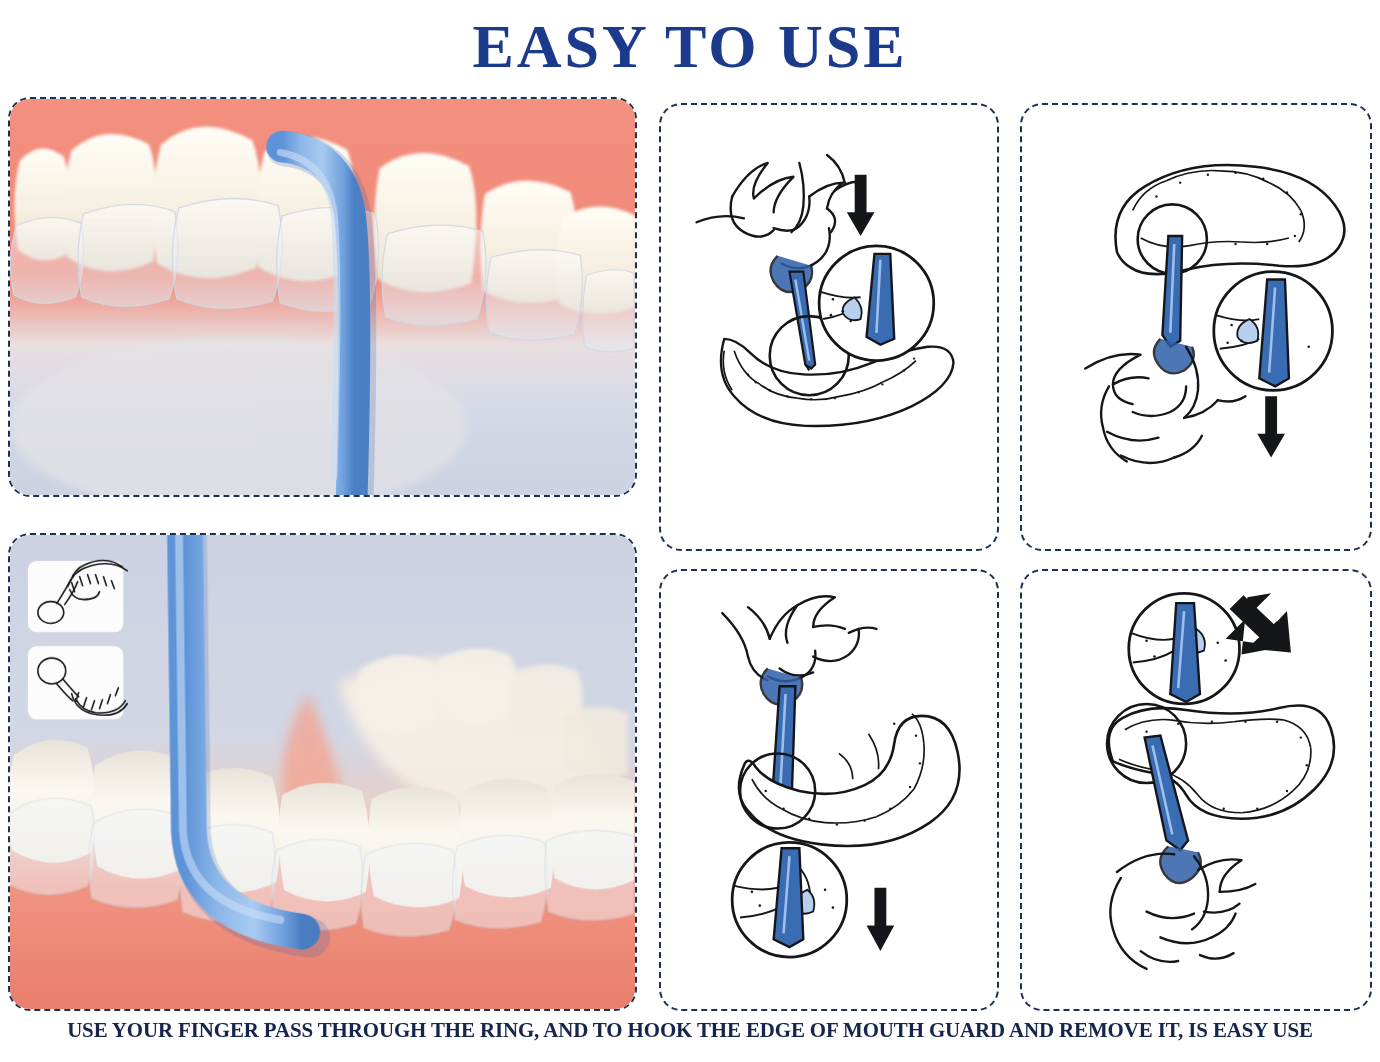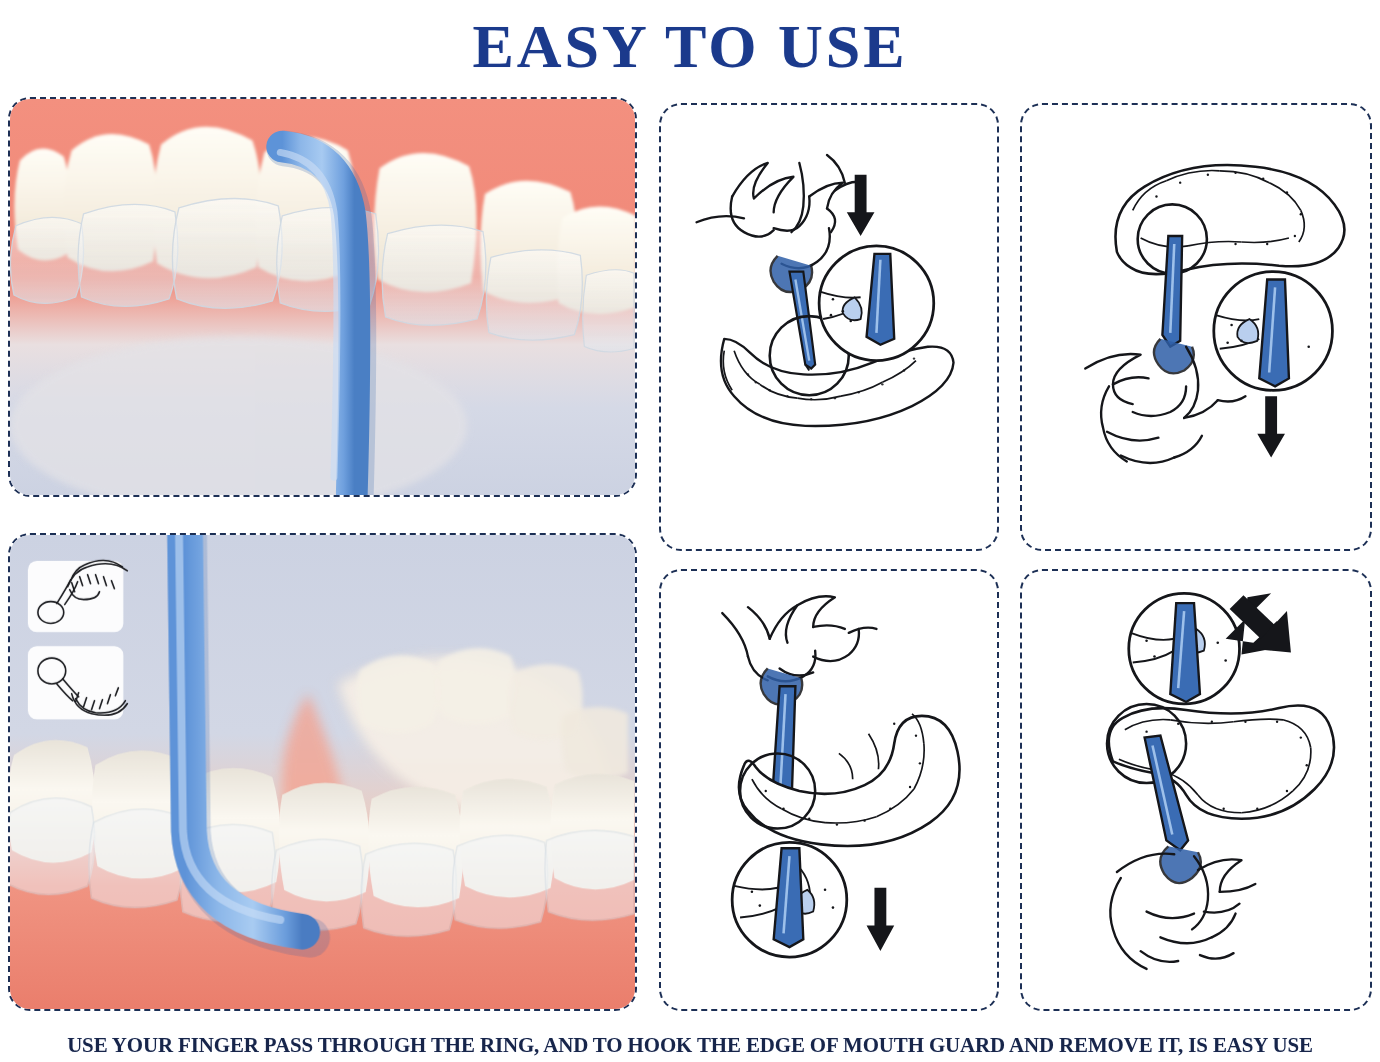--- a/index.html
+++ b/index.html
@@ -71,21 +71,21 @@
   .panel-svg { display: block; width: 100%; height: 100%; }
   .photo-svg { display: block; width: 100%; height: 100%; }
 
   
   #caption-bar {
     position: absolute;
     left: 0; top: 1018px;
     width: 1380px;
     height: 40px;
     display: flex;
-    align-items: flex-end;
+    align-items: flex-start;
     justify-content: center;
   }
   #caption-text {
     font-family: "Liberation Serif", "DejaVu Serif", serif;
     font-weight: bold;
     font-size: 21px;
     letter-spacing: -0.1px;
     color: #17254a;
     white-space: nowrap;
     transform: scaleX(0.995);

